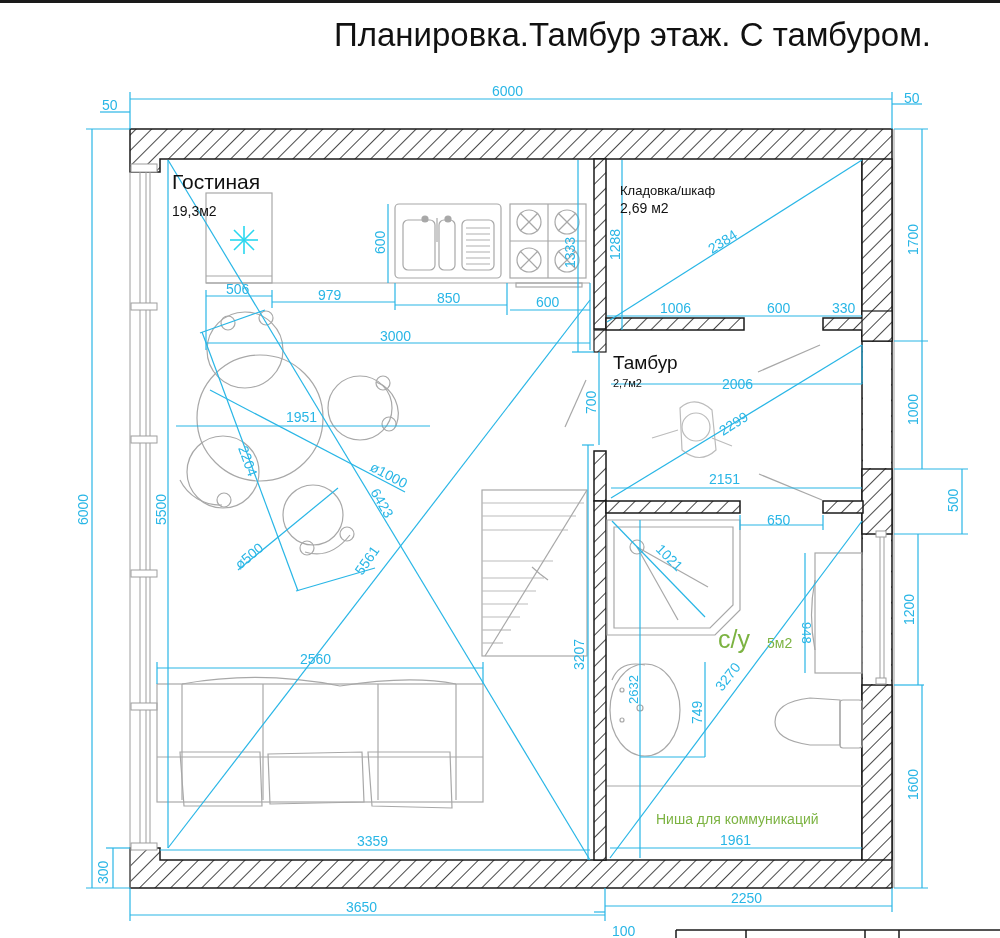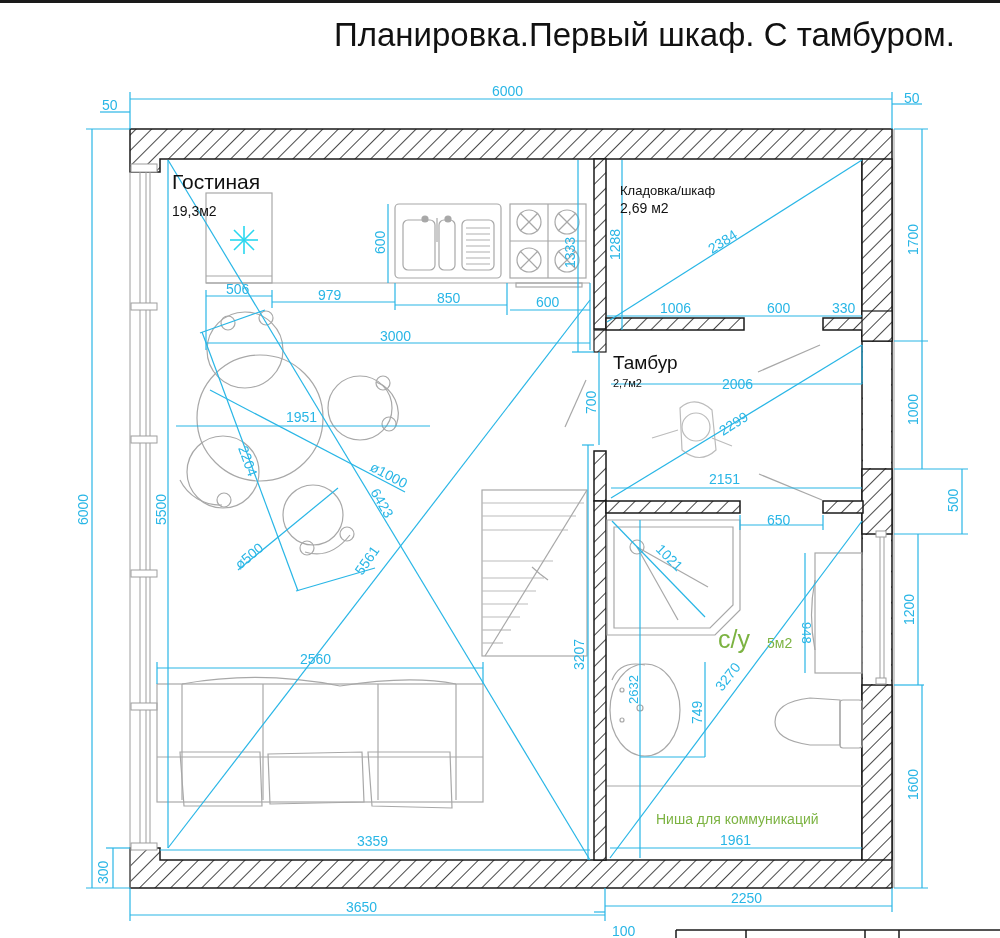--- a/index.html
+++ b/index.html
@@ -9,21 +9,21 @@
   svg.plan { position: absolute; left: 0; top: 0; }
   .dim { fill: #29b6e6; font-family: "Liberation Sans", sans-serif; font-size: 14px; }
   .dim-sm { fill: #29b6e6; font-family: "Liberation Sans", sans-serif; font-size: 13px; }
   .room-label { fill: #111; font-family: "Liberation Sans", sans-serif; }
   .green-label { fill: #7cb342; font-family: "Liberation Sans", sans-serif; }
 </style>
 </head>
 <body>
 
 <div class="topbar"></div>
-<div class="title">Планировка.Первый шкаф. С тамбуром.</div>
+<div class="title">Планировка.Тамбур этаж. С тамбуром.</div>
 
 <svg class="plan" width="1000" height="938" viewBox="0 0 1000 938">
   <defs>
     <pattern id="hatch" patternUnits="userSpaceOnUse" width="11" height="11" patternTransform="rotate(45)">
       <rect width="11" height="11" fill="#fff"></rect>
       <line x1="0" y1="0" x2="0" y2="11" stroke="#1a1a1a" stroke-width="1.6"></line>
     </pattern>
   </defs>
 
   <g stroke="#1a1a1a" stroke-width="1.5" fill="url(#hatch)">

